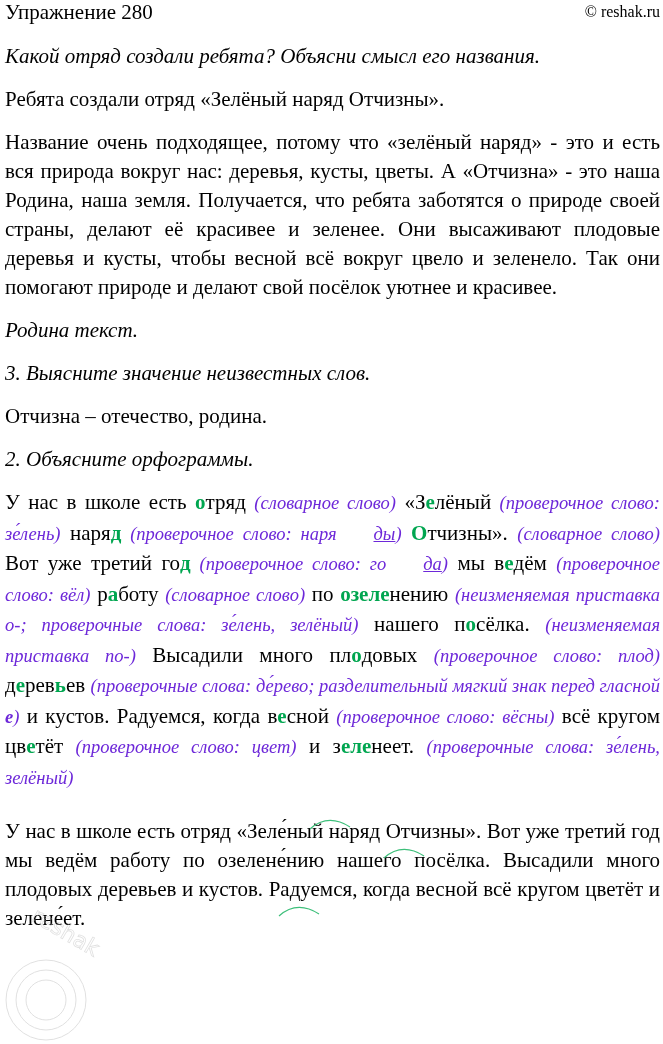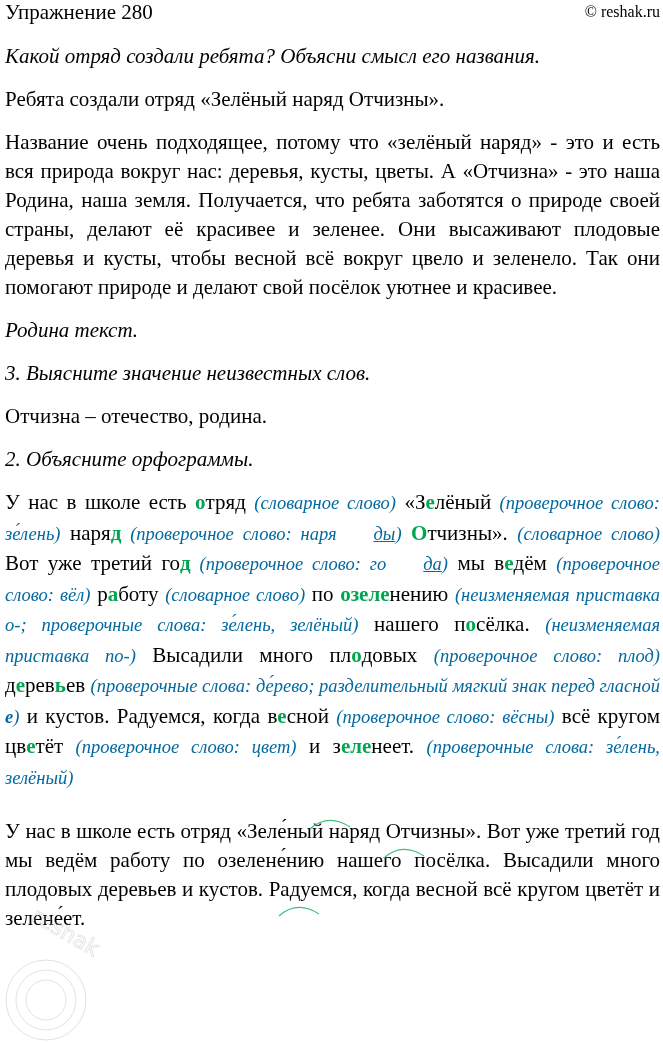--- a/index.html
+++ b/index.html
@@ -6,21 +6,21 @@
   body{width:663px;height:1044px;overflow:hidden;font-family:"Liberation Serif","DejaVu Serif",serif;color:#000;position:relative;}
   .page{padding:0 3px 0 5px;}
   .hdr{display:flex;justify-content:space-between;align-items:flex-start;height:26px;margin-top:0px;}
   .hdr .title{font-weight:normal;font-size:21px;line-height:24px;}
   .hdr .site{font-size:16px;line-height:24px;}
   p{margin:0;font-size:21px;line-height:29px;text-align:justify;}
   .it{font-style:italic;}
   .q1{margin-top:16px;}
   .gap{margin-top:14px;}
   .g{color:#00a650;font-weight:bold;}
-  .c{color:#0369a1;font-style:italic;font-size:18.5px;}
+  .c{color:#6d28d9;font-style:italic;font-size:18.5px;}
   .u{text-decoration:underline;padding-left:37px;}
   .exp{line-height:29.5px;}
   .final{position:relative;margin-top:24px;}
   .arc{position:absolute;}
   .wm{position:absolute;left:-4px;top:905px;width:150px;height:140px;pointer-events:none;opacity:.45;}
 </style>
 </head>
 <body>
 
 <div class="page">

